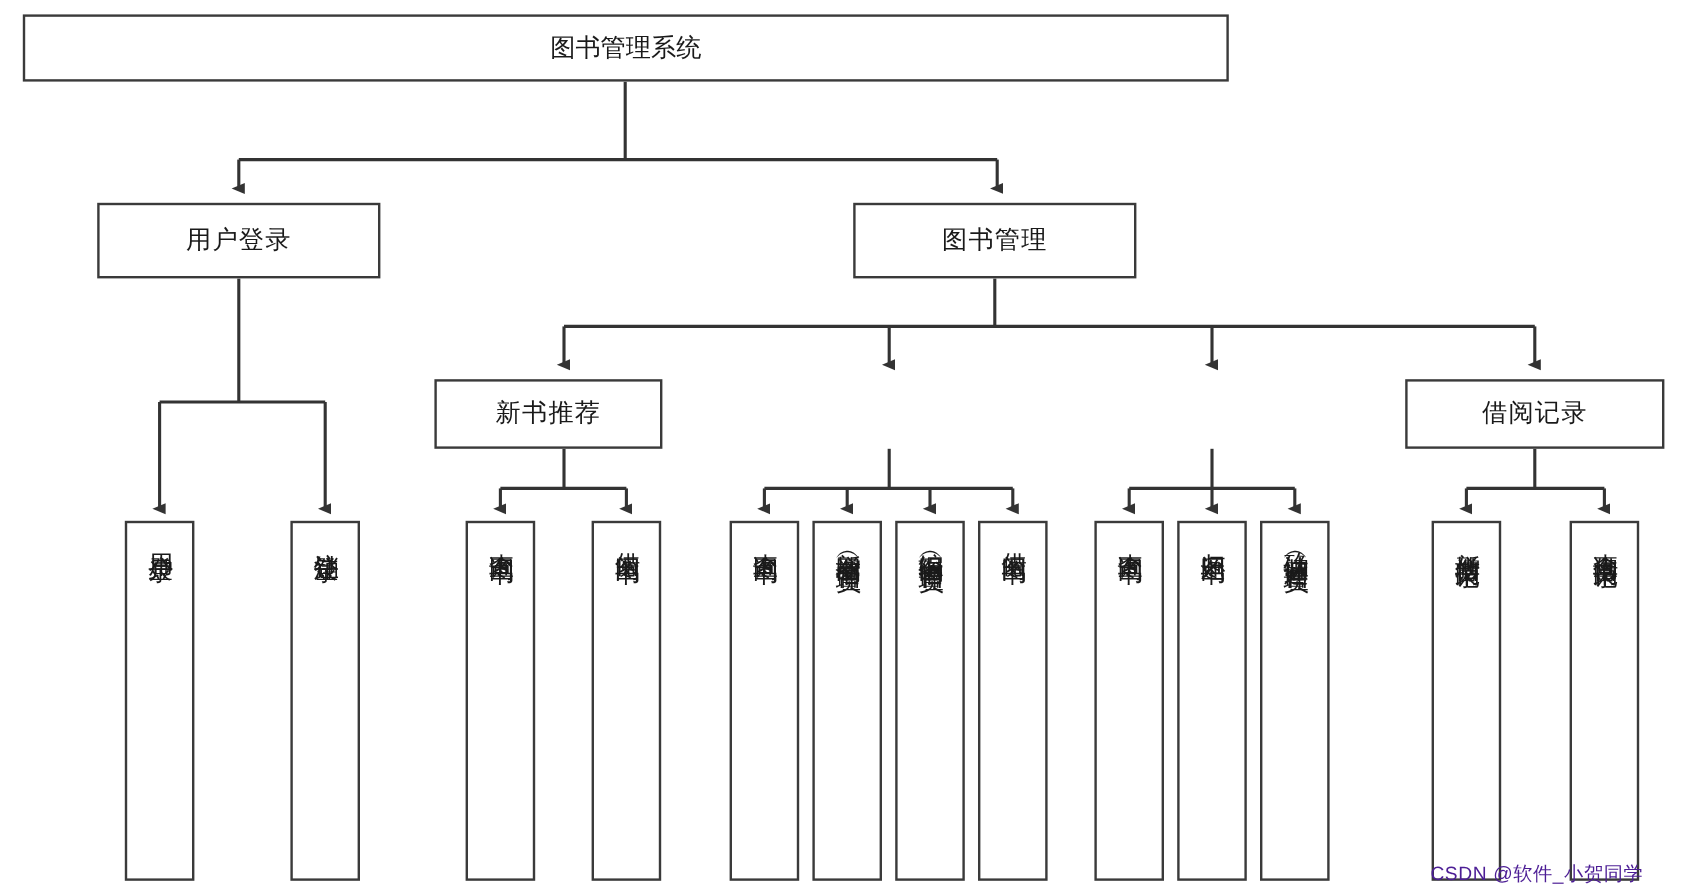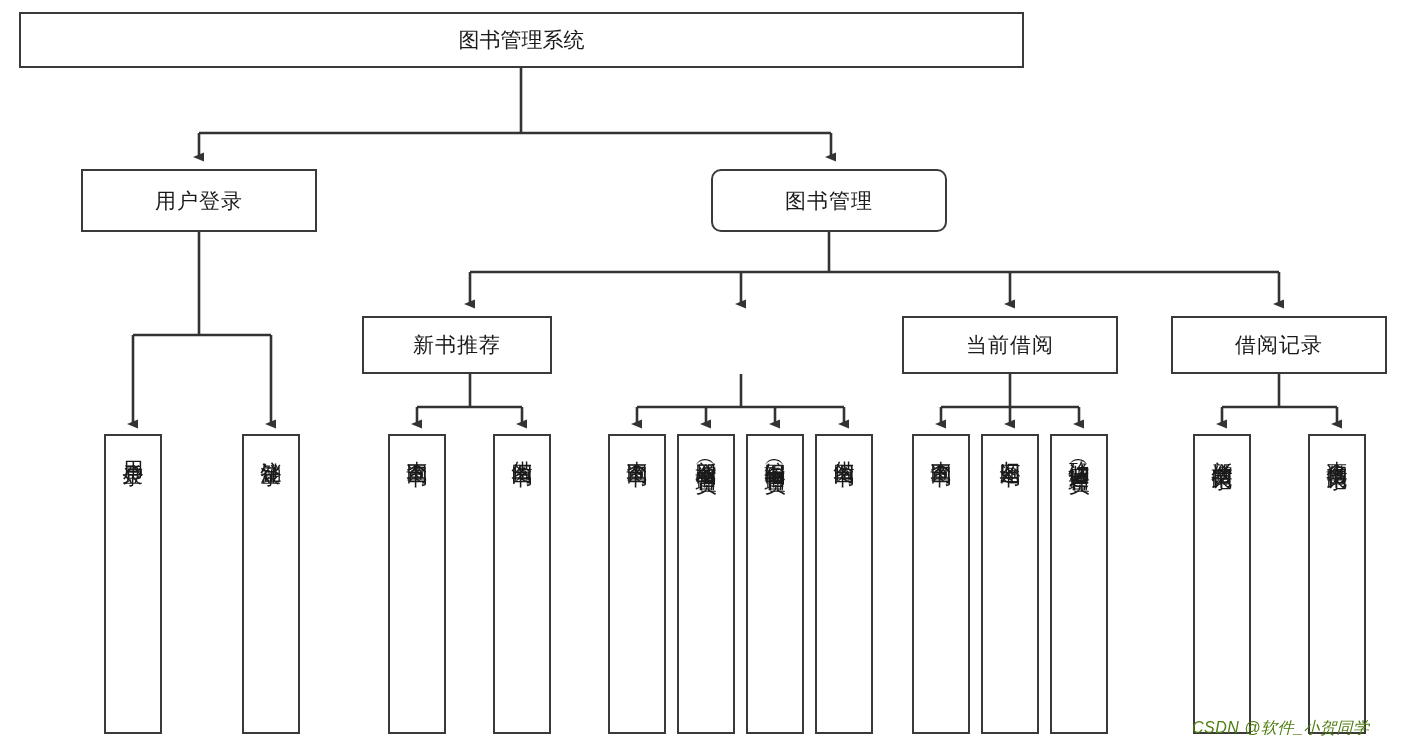--- a/index.html
+++ b/index.html
@@ -54,25 +54,24 @@
     text-orientation: upright;
     font-size: 21px;
     line-height: 1.05;
     letter-spacing: 2px;
     white-space: nowrap;
     color: #1a1a1a;
   }
   .watermark {
     position: absolute;
     font-size: 16px;
-    color: #4d7c0f;
+    color: #4c1d95;
     letter-spacing: 0.5px;
     white-space: nowrap;
     user-select: none;
-    font-style: italic;
   }
 </style>
 </head>
 <body>
 
 <div id="canvas">
 
   <svg id="edges" viewBox="0 0 1405 747">
     <defs>
       <marker id="arrow" markerWidth="12" markerHeight="12" refX="5.2" refY="5" orient="auto" markerUnits="userSpaceOnUse">
@@ -123,29 +122,26 @@
     </g>
   </svg>
 
   <div class="node root" style="left:19px; top:12px; width:1005px; height:56px;">
     <span>图书管理系统</span>
   </div>
 
   <div class="node h" style="left:81px; top:169px; width:236px; height:63px;">
     <span>用户登录</span>
   </div>
-  <div class="node h" style="left:711px; top:169px; width:236px; height:63px;border-radius:10px;">
+  <div class="node h" style="left:711px; top:169px; width:236px; height:63px;">
     <span>图书管理</span>
   </div>
 
   <div class="node h" style="left:362px; top:316px; width:190px; height:58px;">
     <span>新书推荐</span>
-  </div>
-  <div class="node h" style="left:902px; top:316px; width:216px; height:58px;">
-    <span>当前借阅</span>
   </div>
   <div class="node h" style="left:1171px; top:316px; width:216px; height:58px;text-align:center;">
     <span>借阅记录</span>
   </div>
 
   <div class="node leaf" style="left:104px; top:434px; width:58px; height:300px;">
     <span class="vtext">用户登录</span>
   </div>
   <div class="node leaf" style="left:242px; top:434px; width:58px; height:300px;">
     <span class="vtext">注销登录</span>

